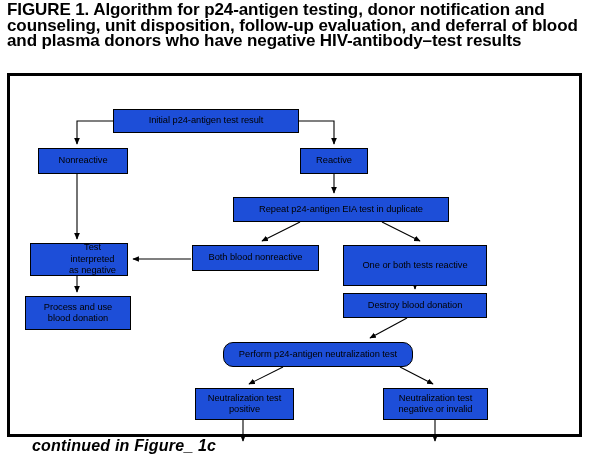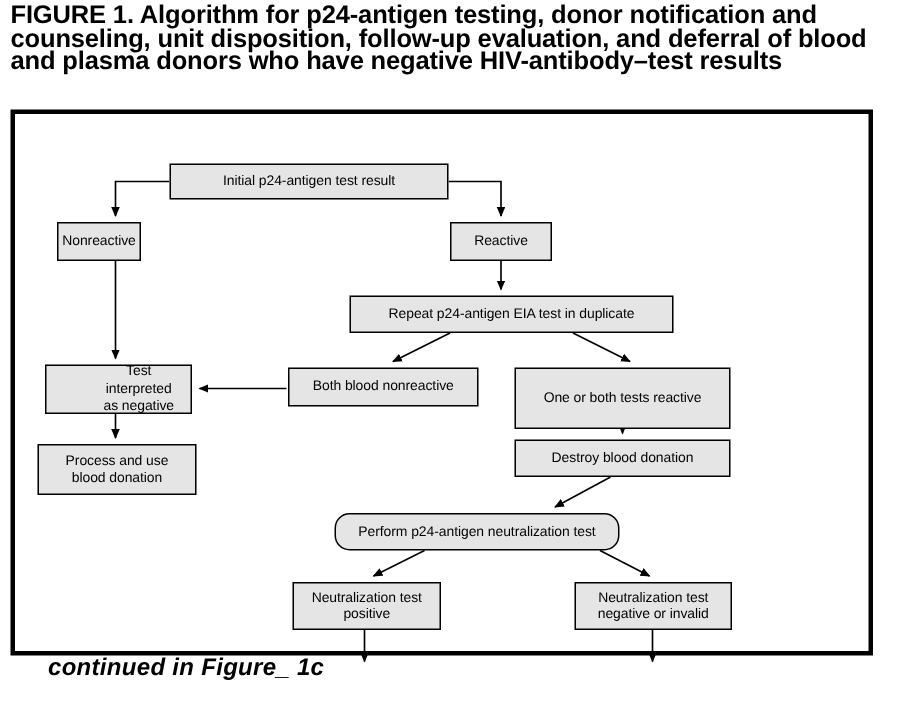--- a/index.html
+++ b/index.html
@@ -51,21 +51,21 @@
     width: 600px;
     height: 467px;
     pointer-events: none;
   }
   #flow-layer svg { display: block; }
 
   
   .node {
     position: absolute;
     border: 1px solid #000000;
-    background: #e5e5e5;
+    background: #1d4ed8;
     box-sizing: border-box;
     display: flex;
     align-items: center;
     justify-content: center;
     text-align: center;
     font-size: 9.3px;
     line-height: 11.5px;
     letter-spacing: -0.05px;
     padding: 0 4px;
   }
@@ -129,21 +129,21 @@
 
         <path d="M435,420 L435,441" marker-end="url(#arrow)"></path>
       </g>
     </svg>
   </div>
 
   <div class="node" style="left:113px; top:109px; width:186px; height:24px;">
     <span>Initial p24-antigen test result</span>
   </div>
 
-  <div class="node" style="left:38px; top:148px; width:56px; height:26px;">
+  <div class="node" style="left:38px; top:148px; width:90px; height:26px;">
     <span>Nonreactive</span>
   </div>
 
   <div class="node" style="left:300px; top:148px; width:68px; height:26px;">
     <span>Reactive</span>
   </div>
 
   <div class="node" style="left:233px; top:197px; width:216px; height:25px;">
     <span>Repeat p24-antigen EIA test in duplicate</span>
   </div>

